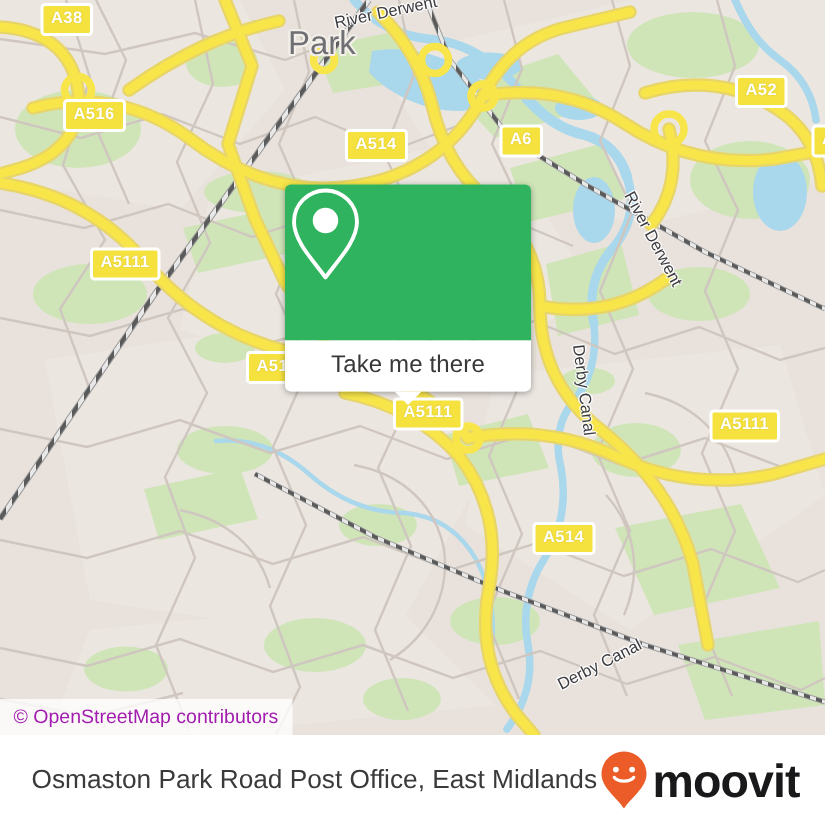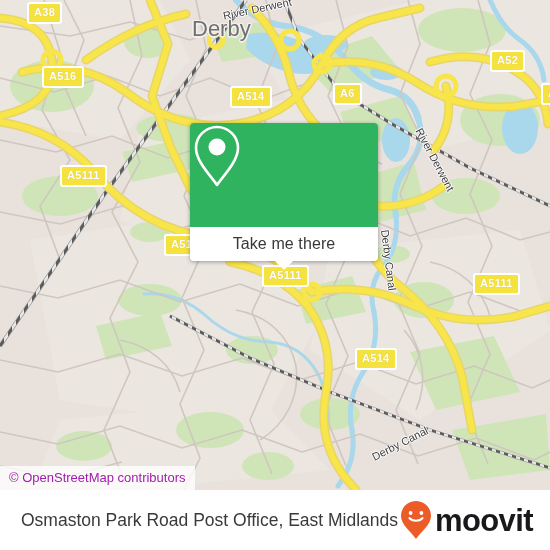--- a/index.html
+++ b/index.html
@@ -62,21 +62,21 @@
     background:rgba(255,255,255,.78);
     color:#a21caf;
     font-size:13px;
     padding:4px 9px 5px 9px;
     white-space:nowrap;
     box-sizing:border-box;
   }
 
   
   .callout{
-    position:absolute;left:190px;top:123px;width:188px;
+    position:absolute;left:190px;top:123px;width:164px;
     border-radius:4px;
     box-shadow:0 1px 4px rgba(0,0,0,.35);
     overflow:visible;
     z-index:30;
   }
   .callout-top{
     background:#2fb35e;
     height:104px;
     border-radius:4px 4px 0 0;
     display:flex;align-items:center;justify-content:center;
@@ -257,21 +257,21 @@
       <g fill="none" stroke="#f7e54a" stroke-width="5">
         <circle cx="290" cy="40" r="9"></circle>
         <circle cx="322" cy="64" r="8"></circle>
         <circle cx="446" cy="86" r="10"></circle>
         <circle cx="312" cy="292" r="8"></circle>
         <circle cx="52" cy="60" r="9"></circle>
         <circle cx="216" cy="40" r="7"></circle>
       </g>
     </svg>
 
-    <div class="placelabel" style="left:192px;top:16px;">Derby</div>
+    <div class="placelabel" style="left:192px;top:16px;">Park</div>
 
     <div class="waterlabel" style="left:222px;top:10px;transform:rotate(-12deg);">River Derwent</div>
     <div class="waterlabel" style="left:424px;top:126px;transform:rotate(62deg);">River Derwent</div>
     <div class="waterlabel" style="left:391px;top:229px;transform:rotate(83deg);">Derby Canal</div>
     <div class="waterlabel" style="left:370px;top:452px;transform:rotate(-27deg);">Derby Canal</div>
 
     <div class="shield" style="left:6px;top:2px;margin-left:21px;">A38</div>
     <div class="shield" style="left:42px;top:66px;">A516</div>
     <div class="shield" style="left:230px;top:86px;">A514</div>
     <div class="shield" style="left:333px;top:83px;">A6</div>

